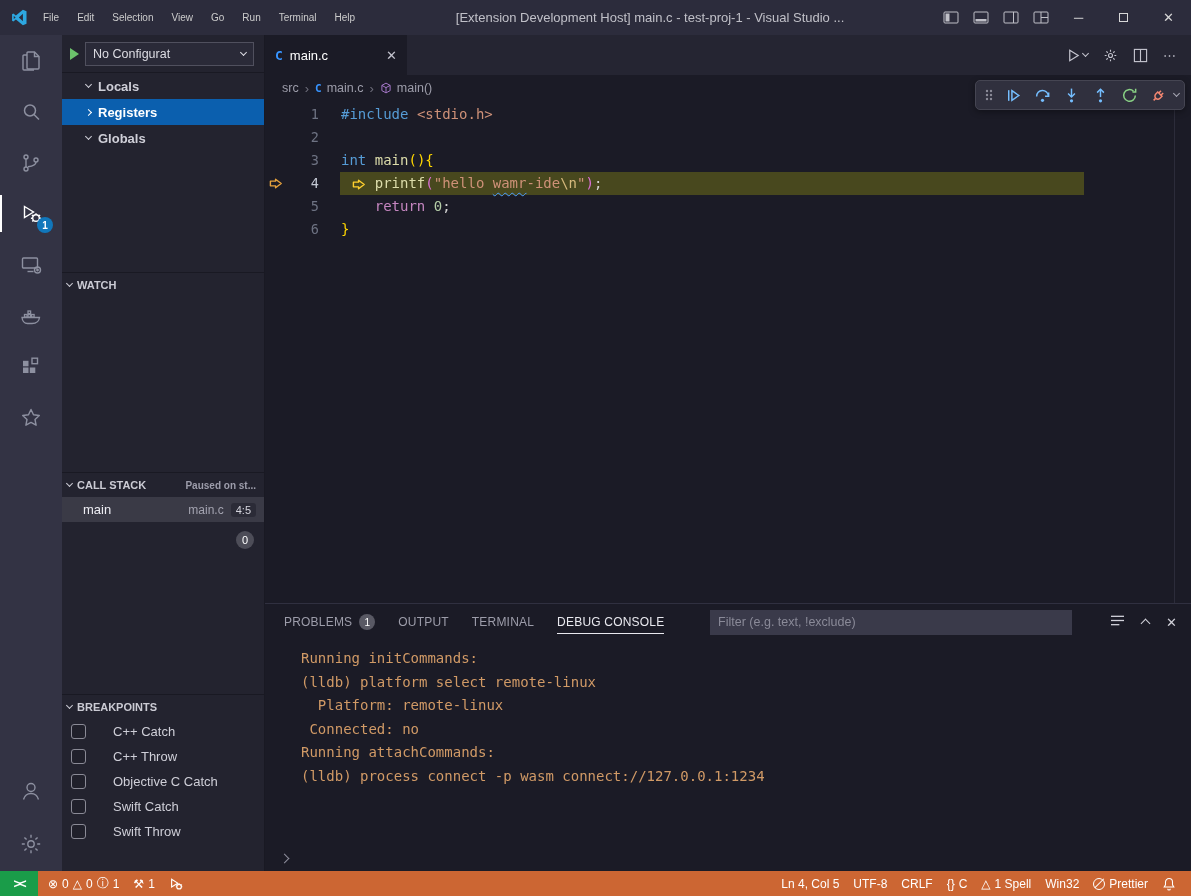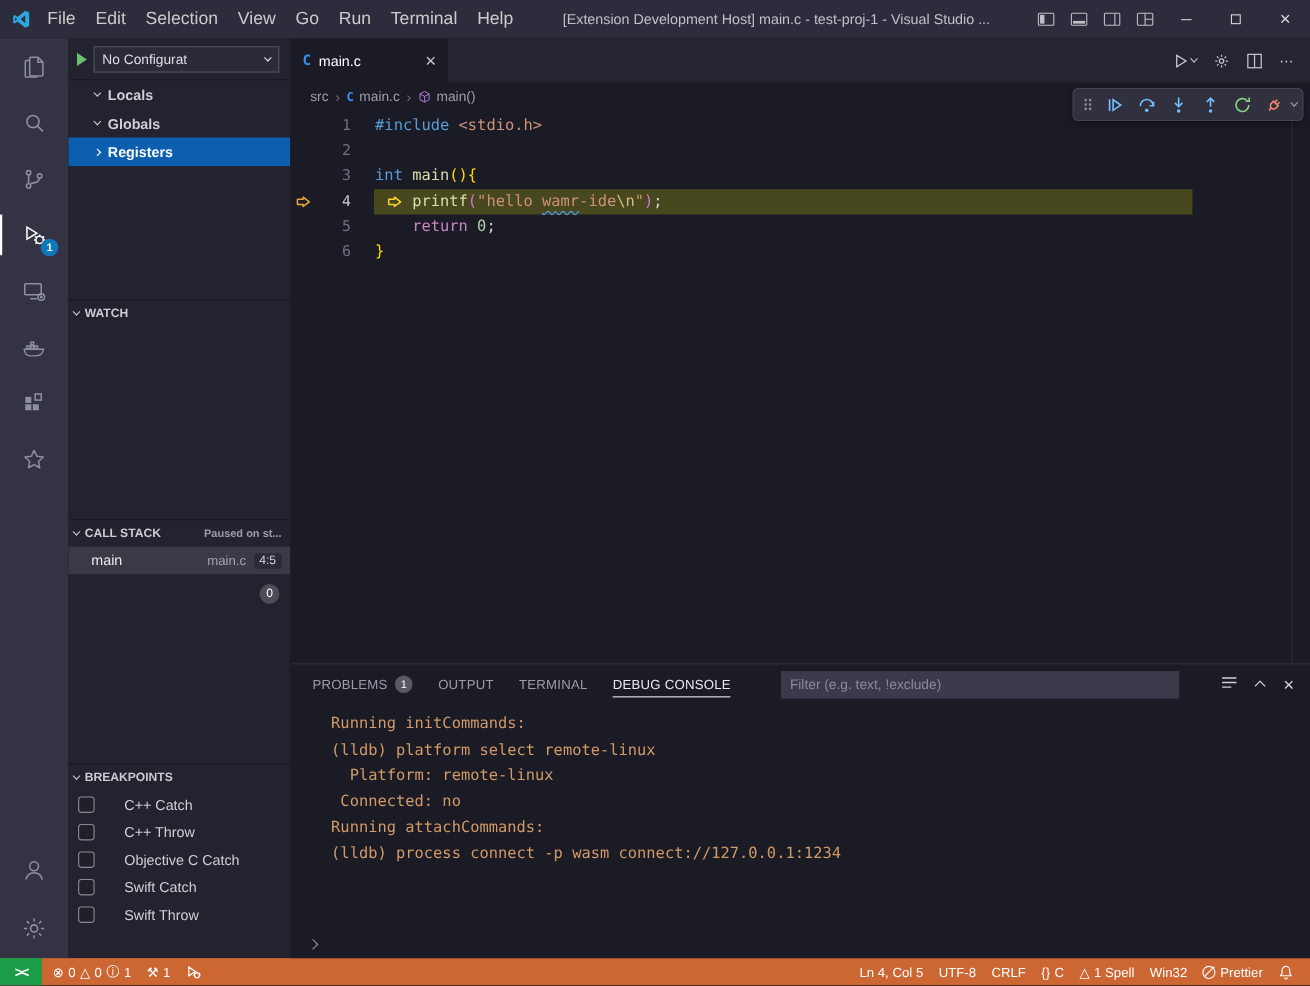--- a/index.html
+++ b/index.html
@@ -5,21 +5,21 @@
   * { margin:0; padding:0; box-sizing:border-box; }
   html,body { width:1191px; height:896px; overflow:hidden; }
   body { font-family:"Liberation Sans", sans-serif; background:#1b1b26; color:#ccc; font-size:13px; }
 
   .window { width:1191px; height:896px; display:flex; flex-direction:column; }
 
   
   .titlebar { flex:0 0 35px; background:#2c2c3c; display:flex; align-items:center; color:#cccccc; }
   .logo { margin:0 6px 0 11px; display:flex; }
   .menus { display:flex; height:100%; align-items:center; }
-  .menu-item { padding:0 9px; height:100%; display:flex; align-items:center; font-size:16px; }
+  .menu-item { padding:0 9px; height:100%; display:flex; align-items:center; font-size:10px; }
   .titlebar-title { flex:1; text-align:center; white-space:nowrap; overflow:hidden; color:#c0c0c8; font-size:13px; }
   .titlebar-right { display:flex; align-items:center; height:100%; }
   .layout-icon { width:30px; height:100%; display:flex; align-items:center; justify-content:center; color:#c0c0c8; }
   .win-btn { width:45px; height:100%; display:flex; align-items:center; justify-content:center; font-size:13px; color:#d8d8d8; }
   .maxbox { width:9px; height:9px; border:1px solid #d8d8d8; }
 
   
   .main { flex:1; display:flex; min-height:0; }
 
   
@@ -270,27 +270,27 @@
           <span class="chev down sm"></span>
         </div>
       </div>
 
       <div class="section sec-variables">
         <div id="variables-rows">
             <div class="tree-row ">
      <span class="chev down sm"></span>
      <span>Locals</span>
    </div>
+            <div class="tree-row selected">
+     <span class="chev right sm"></span>
+     <span>Registers</span>
+   </div>
             <div class="tree-row ">
      <span class="chev down sm"></span>
      <span>Globals</span>
-   </div>
-            <div class="tree-row selected">
-     <span class="chev right sm"></span>
-     <span>Registers</span>
    </div>
           </div>
       </div>
 
       <div class="section sec-watch">
         <div class="section-header">
           <span class="chev down sm"></span>
           <span>WATCH</span>
         </div>
       </div>

